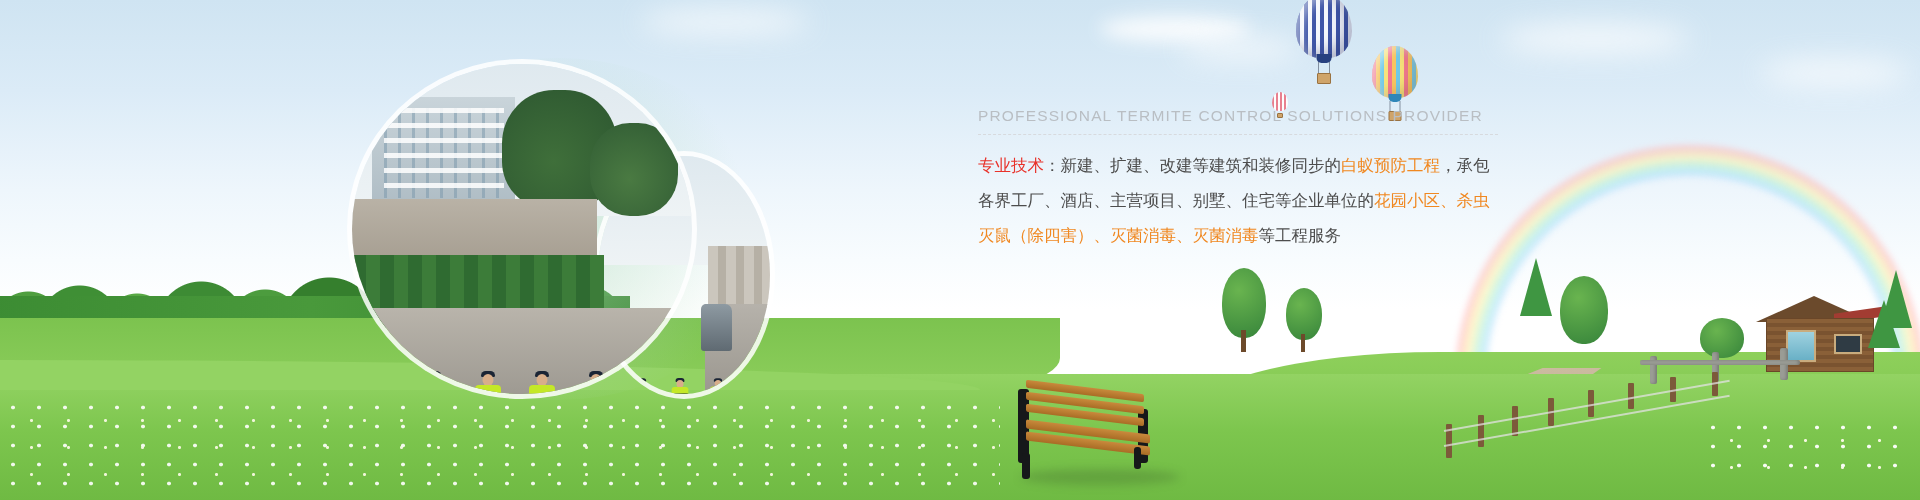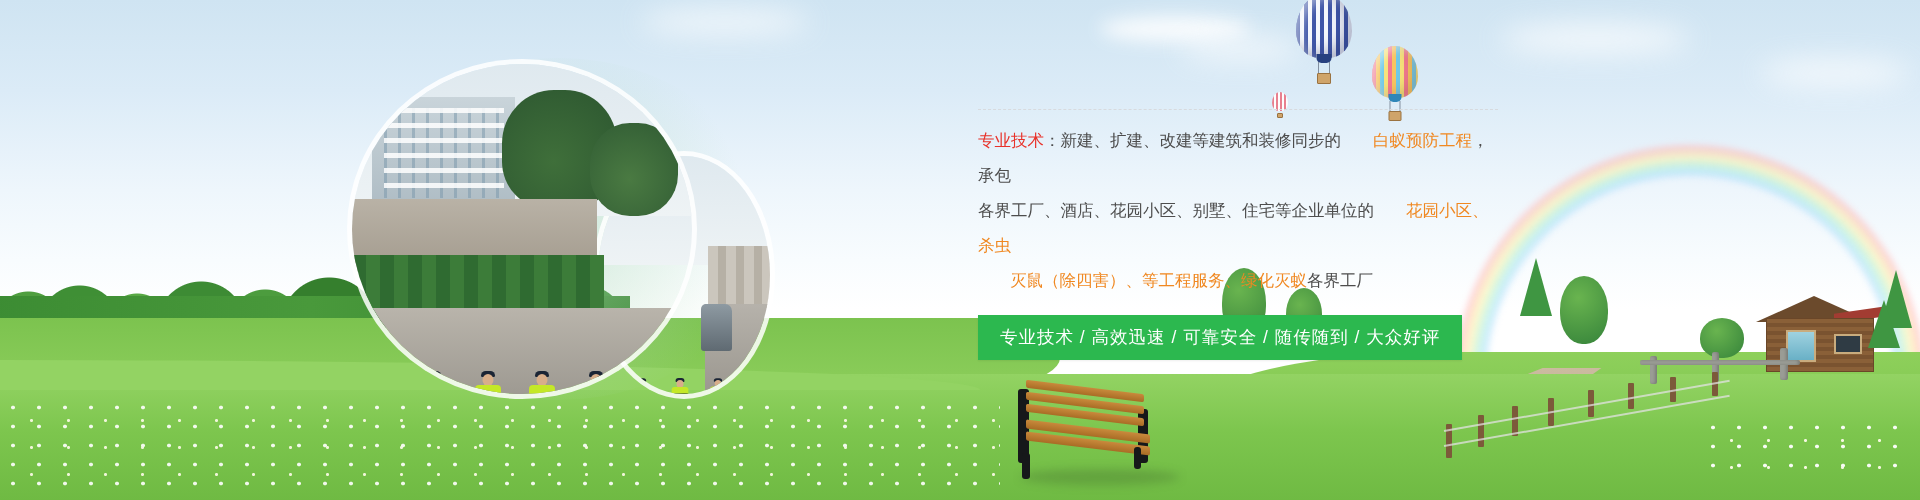--- a/index.html
+++ b/index.html
@@ -266,21 +266,21 @@
   #subhead{
     margin-top:7px;font-size:15.5px;letter-spacing:1.15px;color:#b9bec3;
     white-space:nowrap;
   }
   #divider{
     margin-top:9px;width:100%;height:0;border-top:1px dashed #d7dade;
   }
   #desc{
     margin-top:13px;font-size:16.5px;line-height:35px;color:#4d4d4d;
   }
-  .hl{color:#f08821;padding-left:32px;}
+  .hl{color:#f08821;}
   .hl-red{color:#e8322a;}
   #tagbar{
     margin-top:17px;display:inline-block;
     background:#2cb84f;color:#ffffff;
     font-size:17.5px;letter-spacing:1px;
     padding:10px 22px 11px 22px;
     white-space:nowrap;
     box-shadow:0 1px 2px rgba(0,0,0,.07);
   }
 </style>
@@ -452,24 +452,24 @@
             <div class="cap"></div>
             <div class="head"></div>
             <div class="vest"></div>
             <div class="torso"></div>
           </div>
       </div>
     </div>
   </div>
 
   <div id="text-block">
+    <div id="subhead">PROFESSIONAL TERMITE CONTROL SOLUTIONS PROVIDER</div>
     <div id="divider"></div>
 
     <div id="desc">
       <span class="hl-red">专业技术</span><span>：</span><span>新建、扩建、改建等建筑和装修同步的</span><span class="hl">白蚁预防工程</span><span>，承包</span><br>
-      <span>各界工厂、酒店、花园小区、别墅、住宅等企业单位的</span><span class="hl">花园小区、杀虫</span><br>
-      <span class="hl">灭鼠（除四害）、等工程服务、绿化灭蚁</span><span>各界工厂</span>
+      <span>各界工厂、酒店、主营项目、别墅、住宅等企业单位的</span><span class="hl">花园小区、杀虫</span><br>
+      <span class="hl">灭鼠（除四害）、灭菌消毒、灭菌消毒</span><span>等工程服务</span>
     </div>
 
-    <div id="tagbar">专业技术 / 高效迅速 / 可靠安全 / 随传随到 / 大众好评</div>
   </div>
 
 </div>
 
 </body></html>

